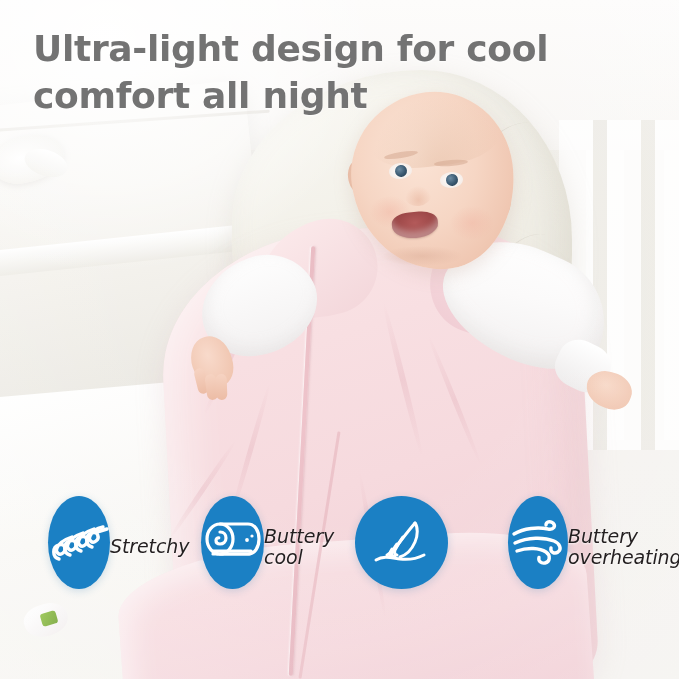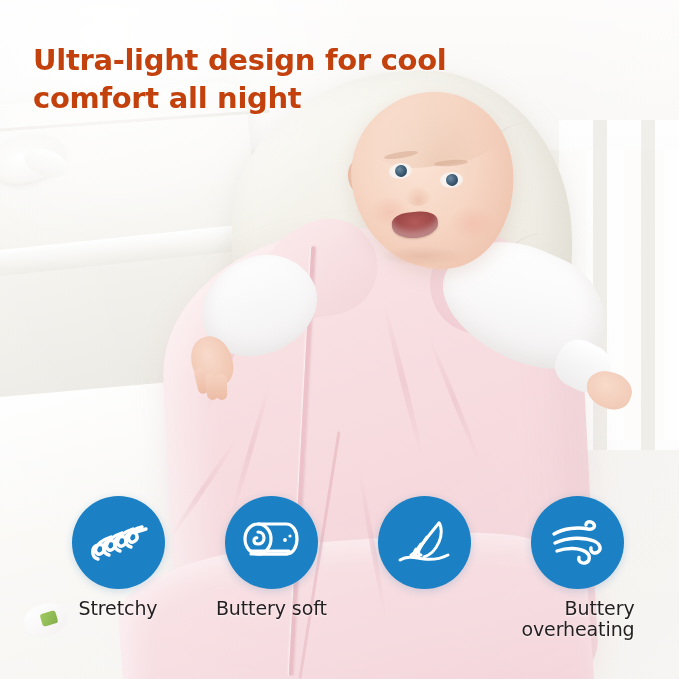--- a/index.html
+++ b/index.html
@@ -395,24 +395,24 @@
     position: absolute;
     inset: 0;
     background: radial-gradient(ellipse at 50% 42%, rgba(255,255,255,0) 40%, rgba(255,255,255,.22) 100%);
     pointer-events: none;
   }
 
   
   .headline {
     position: absolute;
     left: 33px;
-    top: 42px;
+    top: 26px;
     width: 560px;
-    color: #c2410c;
-    font-size: 29px;
+    color: #737373;
+    font-size: 36px;
     line-height: 1.30;
     font-weight: 700;
     letter-spacing: -0.3px;
     font-family: "DejaVu Sans", "Liberation Sans", sans-serif;
     text-shadow: 0 1px 2px rgba(255,255,255,.85);
     white-space: pre-line;
   }
 
   
   .features {
@@ -420,23 +420,23 @@
     left: 48px;
     top: 496px;
     width: 600px;
     display: flex;
     justify-content: space-between;
     align-items: flex-start;
   }
   .feature {
     width: 140px;
     display: flex;
-    flex-direction: column;
     align-items: center;
-    text-align: right;
+    text-align: left;
+    font-style: italic;
   }
   .badge {
     width: 93px;
     height: 93px;
     border-radius: 50%;
     background: #1b80c4;
     display: flex;
     align-items: center;
     justify-content: center;
     box-shadow: 0 2px 8px rgba(30,110,170,.2);
@@ -544,21 +544,21 @@
             <ellipse cx="17" cy="20" rx="13" ry="15"></ellipse>
             <path d="M17 13 C21 13 23 16 23 19 C23 23 20 25 17 25 C14.5 25 13 23.5 13 21.5 C13 19.8 14.3 18.6 15.8 18.8"></path>
             <path d="M17 5 L45 5 C52 5 56 12 56 20 C56 28 52 35 45 35 L17 35"></path>
             <path d="M10 32 L48 32"></path>
             <path d="M10 35 L46 35"></path>
             <circle cx="44" cy="21" r="1.9" fill="#ffffff" stroke="none"></circle>
             <circle cx="49" cy="17" r="1.6" fill="#ffffff" stroke="none"></circle>
           </g>
         </svg>
       </div>
-      <div class="feature-label">Buttery soft</div>
+      <div class="feature-label">Buttery cool</div>
     </div>
 
     <div class="feature">
       <div class="badge">
         <svg width="62" height="52" viewBox="0 0 62 52" fill="none">
           <g stroke="#ffffff" stroke-width="3" stroke-linecap="round" stroke-linejoin="round" fill="none">
             <path d="M45 6 C40 12 32 22 27 29 C24 33 21 36 17 38"></path>
             <path d="M45 6 C48 10 48 18 45 25 C42 32 36 38 30 40"></path>
             <path d="M33 20 C30 24 27 29 25 33 C24 36 25 38 27 38"></path>
             <path d="M27 27 C24 31 22 35 22 37 C22 39 23 40 25 39"></path>

